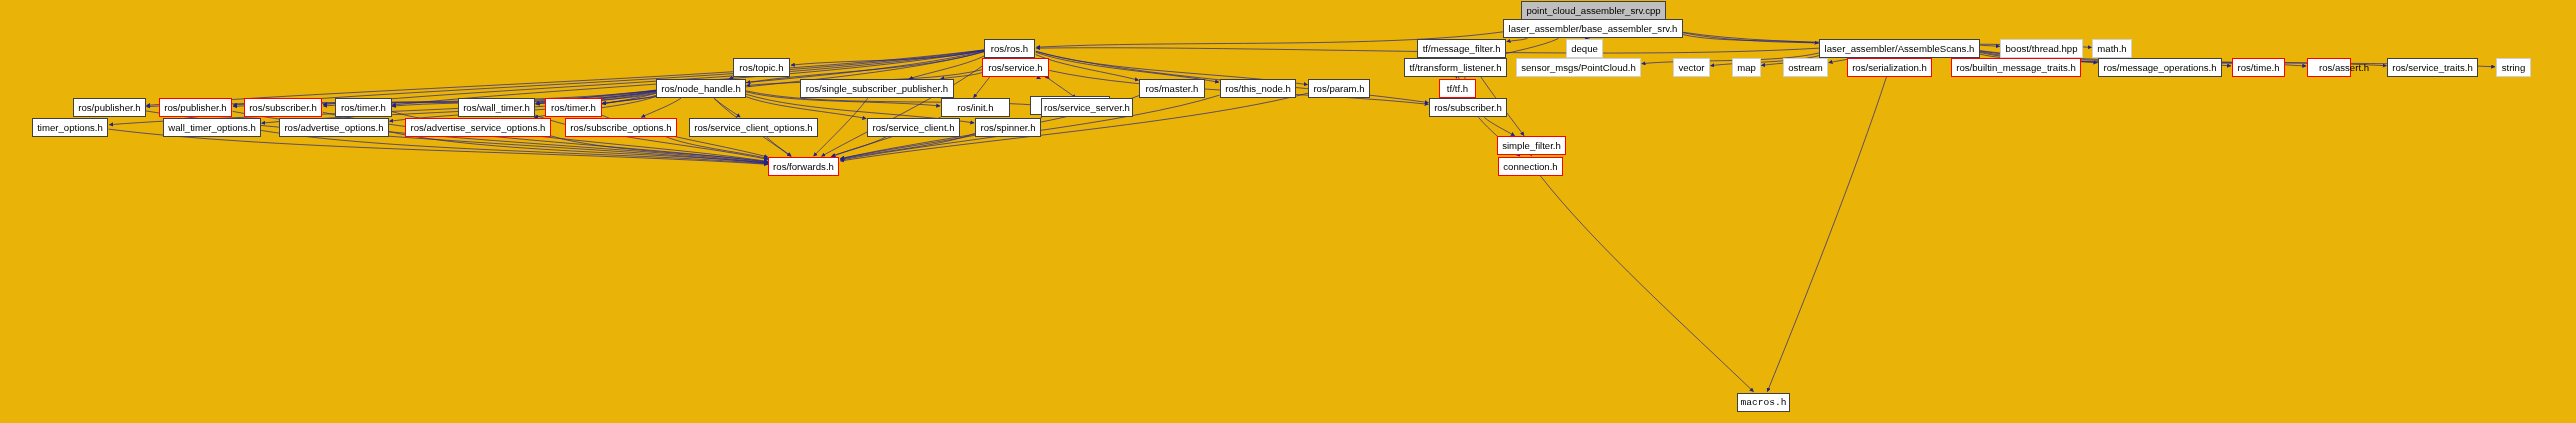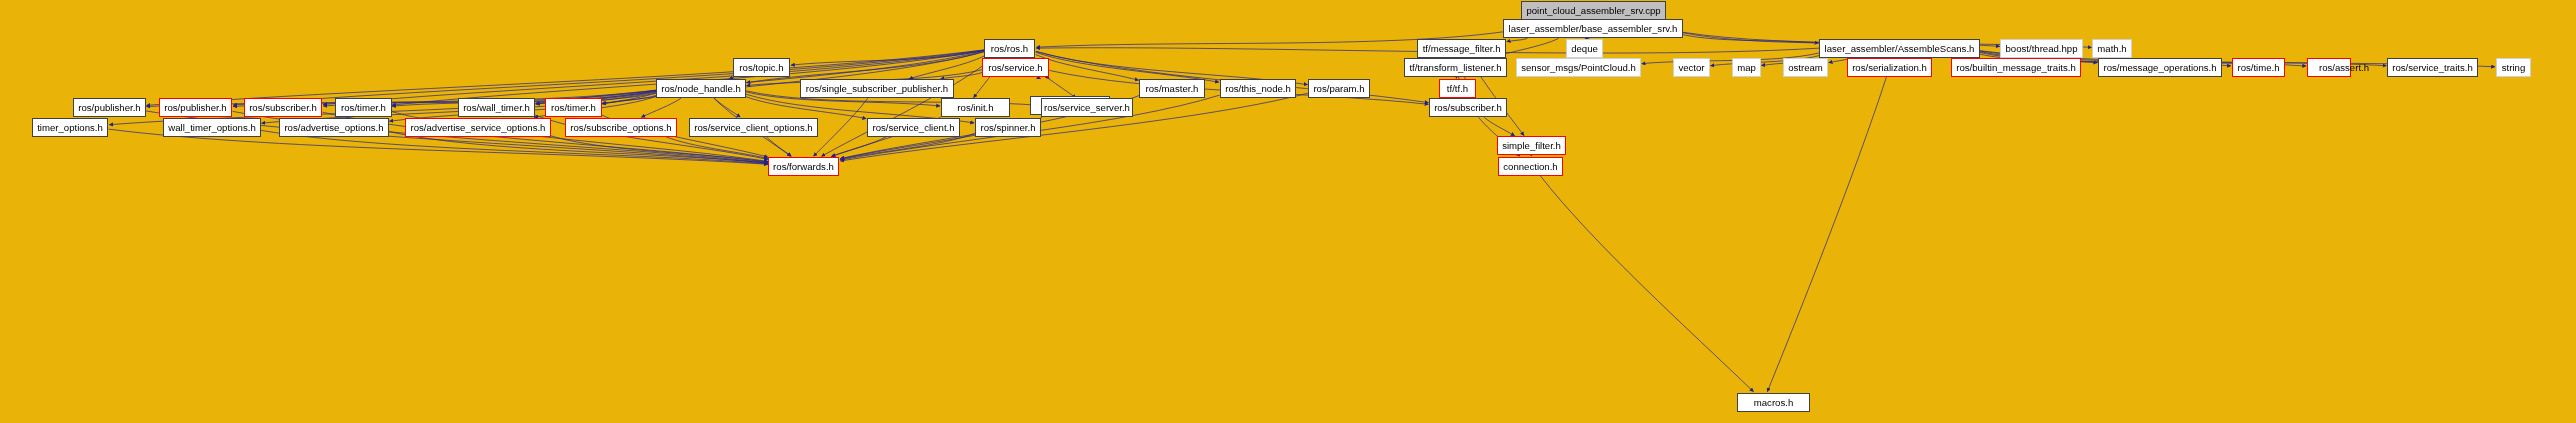--- a/index.html
+++ b/index.html
@@ -293,18 +293,18 @@
       </div>
       <div class="node red" style="left: 1497px; top: 136px; width: 69px;">
         <span class="node-label">simple_filter.h</span>
       </div>
       <div class="node red" style="left: 768px; top: 157px; width: 71px;">
         <span class="node-label">ros/forwards.h</span>
       </div>
       <div class="node red" style="left: 1498px; top: 157px; width: 65px;">
         <span class="node-label">connection.h</span>
       </div>
-      <div class="node solid" style="left: 1737px; top: 393px; width: 73px;">
+      <div class="node solid" style="left: 1737px; top: 393px; width: 53px; font-family: Liberation Mono, monospace;">
         <span class="node-label">macros.h</span>
       </div>
     </div>
 </div>
 
 
 </body></html>

